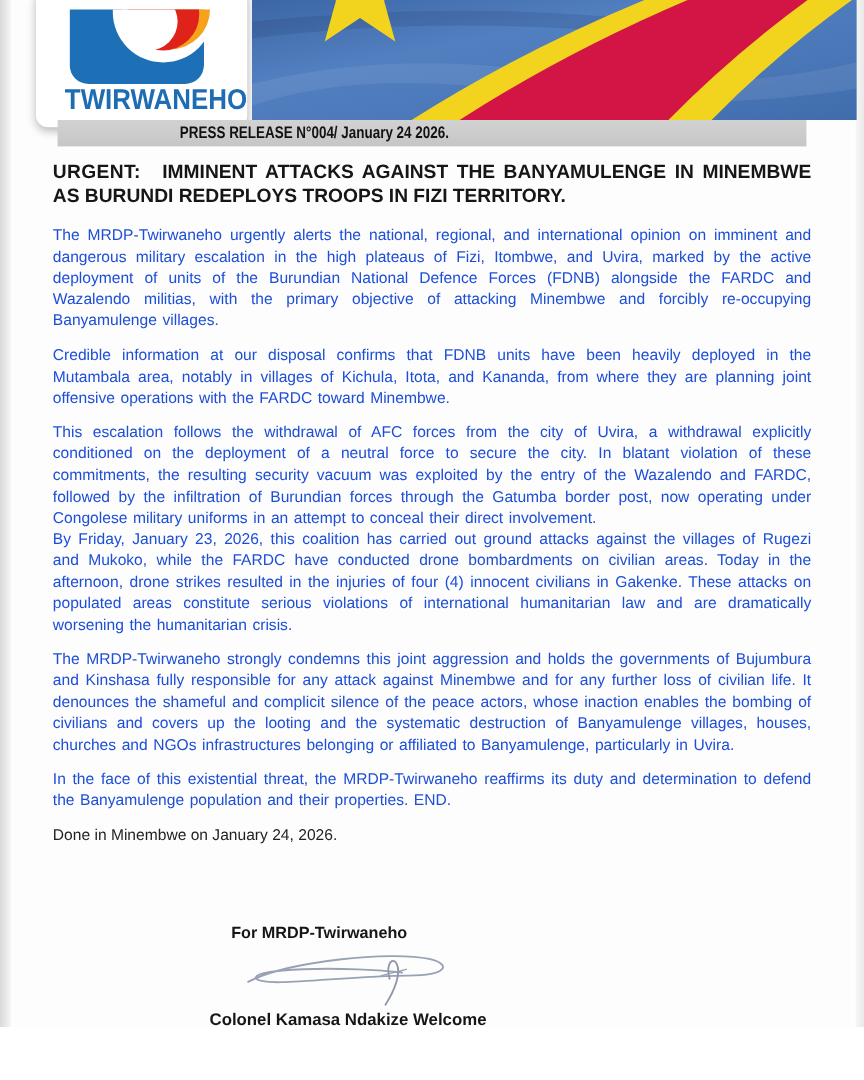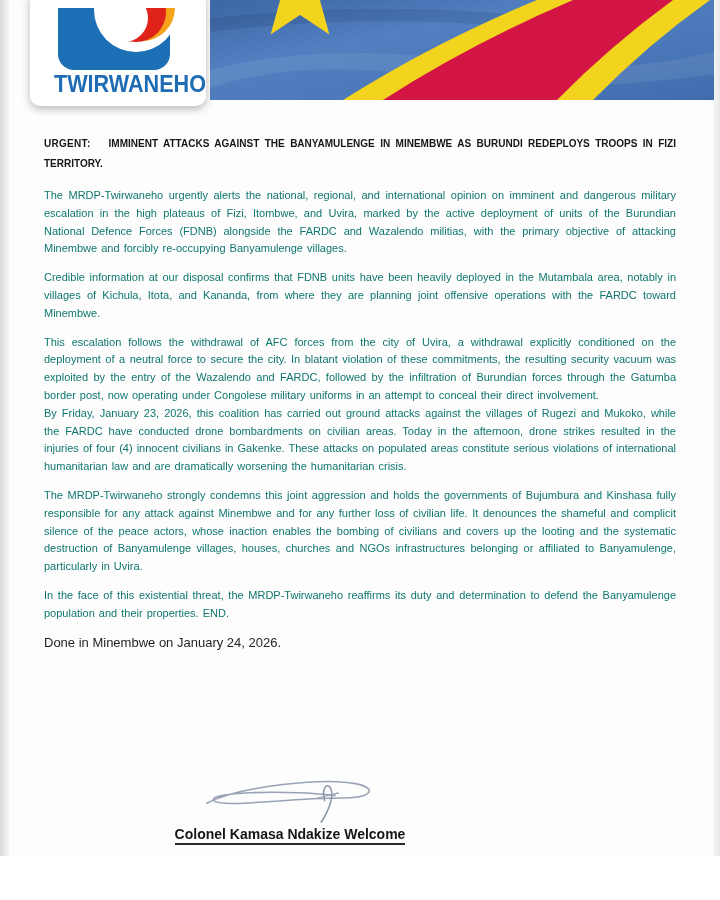--- a/index.html
+++ b/index.html
@@ -34,27 +34,27 @@
   }
   .press-bar span {
     position:absolute; left:214px; top:2px; white-space:nowrap;
     transform:translateX(-50%) scaleX(.8); transform-origin:center;
     font-size:14px; font-weight:700; color:#121212;
   }
 
   
   .body-col { position:absolute; left:44px; top:134px; width:632px; }
   .headline {
-    font-size:10px; font-weight:700; line-height:20px;
+    font-size:16px; font-weight:700; line-height:20px;
     text-align:justify; margin-bottom:13px; color:#161616;
   }
   .headline .urgent { margin-right:18px; letter-spacing:.3px; }
   .body-col p.para {
-    font-size:11px; line-height:17.8px; text-align:justify;
-    white-space:pre-line; margin-bottom:11px; color:#0f766e;
+    font-size:13px; line-height:17.8px; text-align:justify;
+    white-space:pre-line; margin-bottom:11px; color:#1d4ed8;
     word-spacing:1px;
   }
   .dateline { font-size:13px; line-height:17.8px; margin-top:4px; }
 
   
   .sig-block { position:absolute; left:140px; top:770px; width:300px; text-align:center; }
   .sig-for   { font-size:13.5px; font-weight:700; color:#161616; }
   .sig-script{ display:block; margin:2px auto 0; width:210px; height:52px; }
   .sig-name  { display:inline-block; font-size:14px; font-weight:700; color:#161616;
                border-bottom:2px solid #2a2a2a; padding-bottom:1px; margin-top:2px; }
@@ -94,37 +94,41 @@
 
     <path d="M0 70 Q120 40 260 62 Q380 80 504 52 L504 74 Q360 96 220 76 Q90 58 0 88 Z" fill="#ffffff" opacity=".08"></path>
     <path d="M0 18 Q150 2 300 14 L300 26 Q140 14 0 32 Z" fill="#000a2a" opacity=".10"></path>
 
     <path fill="#f2d41f" d="M90 -56 L102.3 -23 L137.6 -21.5 L110 0.5 L119.4 34.5 L90 15 L60.6 34.5 L70 0.5 L42.4 -21.5 L77.7 -23 Z"></path>
 
     <path fill="#f2d41f" d="M133 100 Q225 42 327 0 L500 0 Q438 44 383 100 Z"></path>
     <path fill="#d31545" d="M173 100 Q260 44 363 0 L463 0 Q400 46 347 100 Z"></path>
   </svg>
 
+  <div class="press-bar">
+    <span>PRESS RELEASE N°004/ January 24 2026.</span>
+  </div>
 
   <div class="body-col">
     <div class="headline">
       <span class="urgent">URGENT:</span><span>IMMINENT ATTACKS AGAINST THE BANYAMULENGE IN MINEMBWE AS BURUNDI REDEPLOYS TROOPS IN FIZI TERRITORY.</span>
     </div>
     <div id="paragraphs">
         <p class="para">The MRDP-Twirwaneho urgently alerts the national, regional, and international opinion on imminent and dangerous military escalation in the high plateaus of Fizi, Itombwe, and Uvira, marked by the active deployment of units of the Burundian National Defence Forces (FDNB) alongside the FARDC and Wazalendo militias, with the primary objective of attacking Minembwe and forcibly re-occupying Banyamulenge villages.</p>
         <p class="para">Credible information at our disposal confirms that FDNB units have been heavily deployed in the Mutambala area, notably in villages of Kichula, Itota, and Kananda, from where they are planning joint offensive operations with the FARDC toward Minembwe.</p>
         <p class="para">This escalation follows the withdrawal of AFC forces from the city of Uvira, a withdrawal explicitly conditioned on the deployment of a neutral force to secure the city. In blatant violation of these commitments, the resulting security vacuum was exploited by the entry of the Wazalendo and FARDC, followed by the infiltration of Burundian forces through the Gatumba border post, now operating under Congolese military uniforms in an attempt to conceal their direct involvement.
 By Friday, January 23, 2026, this coalition has carried out ground attacks against the villages of Rugezi and Mukoko, while the FARDC have conducted drone bombardments on civilian areas. Today in the afternoon, drone strikes resulted in the injuries of four (4) innocent civilians in Gakenke. These attacks on populated areas constitute serious violations of international humanitarian law and are dramatically worsening the humanitarian crisis.</p>
         <p class="para">The MRDP-Twirwaneho strongly condemns this joint aggression and holds the governments of Bujumbura and Kinshasa fully responsible for any attack against Minembwe and for any further loss of civilian life. It denounces the shameful and complicit silence of the peace actors, whose inaction enables the bombing of civilians and covers up the looting and the systematic destruction of Banyamulenge villages, houses, churches and NGOs infrastructures belonging or affiliated to Banyamulenge, particularly in Uvira.</p>
         <p class="para">In the face of this existential threat, the MRDP-Twirwaneho reaffirms its duty and determination to defend the Banyamulenge population and their properties. END.</p>
       </div>
     <p class="dateline">Done in Minembwe on January 24, 2026.</p>
   </div>
 
   <div class="sig-block">
+    <div class="sig-for" style="margin-right:48px;">For MRDP-Twirwaneho</div>
     <svg class="sig-script" viewBox="0 0 220 60">
       <path d="M14 36 C 52 16, 152 6, 188 14 C 210 19, 206 30, 168 30 C 108 30, 30 42, 22 33 C 16 26, 62 22, 120 24 C 138 24.6, 152 26, 162 27" fill="none" stroke="#98a2b4" stroke-width="1.8" stroke-linecap="round"></path>
       <path d="M150 33 C 146 19, 153 11, 157 19 C 161 28, 155 44, 146 58" fill="none" stroke="#8d97a9" stroke-width="1.8" stroke-linecap="round"></path>
       <path d="M142 30 L166 24" fill="none" stroke="#98a2b4" stroke-width="1.4" stroke-linecap="round"></path>
     </svg>
     <div>
       <span class="sig-name">Colonel Kamasa Ndakize Welcome</span>
     </div>
     <div class="sig-title">Coordinator</div>
   </div>

